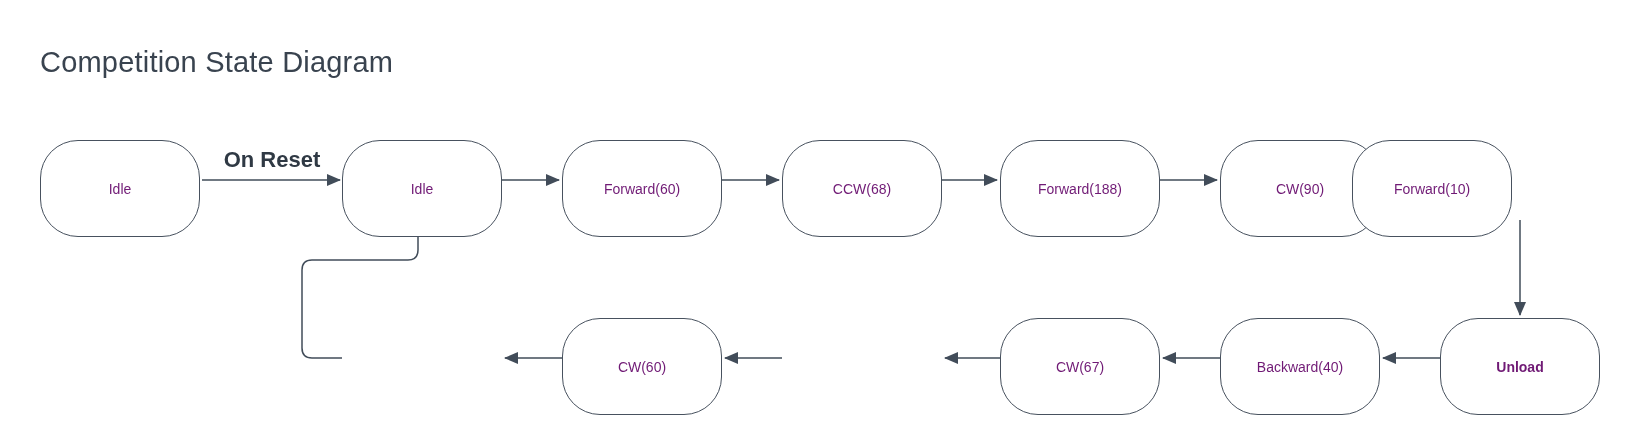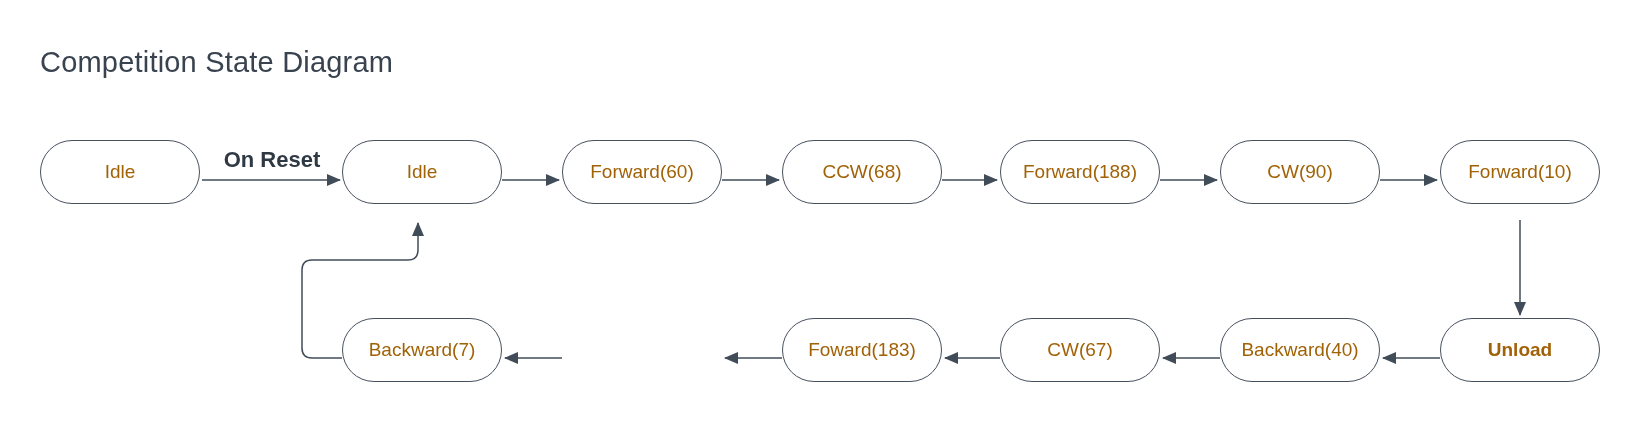--- a/index.html
+++ b/index.html
@@ -30,42 +30,42 @@
     position: absolute;
     left: 0;
     top: 0;
     width: 1640px;
     height: 440px;
   }
 
   .node {
     position: absolute;
     width: 160px;
-    height: 64px;
+    height: 97px;
     background: #ffffff;
     border: 1.5px solid #47515e;
     border-radius: 38px;
     display: flex;
     align-items: center;
     justify-content: center;
-    font-size: 19px;
-    color: #a16207;
+    font-size: 14px;
+    color: #701a75;
     white-space: nowrap;
   }
 
   .row-top    { top: 140px; }
   .row-bottom { top: 318px; }
 
   .n-idle       { left: 40px; }
   .n-load       { left: 342px; }
   .n-forward60  { left: 562px; }
   .n-ccw68      { left: 782px; }
   .n-forward188 { left: 1000px; }
   .n-cw70       { left: 1220px; }
-  .n-forward10  { left: 1440px; }
+  .n-forward10  { left: 1352px; }
   .n-backward7  { left: 342px; }
   .n-cw60       { left: 562px; }
   .n-foward183  { left: 782px; }
   .n-cw67       { left: 1000px; }
   .n-backward55 { left: 1220px; }
   .n-unload     { left: 1440px; font-weight: bold; }
 
   .edge-label {
     position: absolute;
     left: 202px;
@@ -112,16 +112,15 @@
   <div class="node row-top n-load">Idle</div>
   <div class="node row-top n-forward60">Forward(60)</div>
   <div class="node row-top n-ccw68">CCW(68)</div>
   <div class="node row-top n-forward188">Forward(188)</div>
   <div class="node row-top n-cw70">CW(90)</div>
   <div class="node row-top n-forward10">Forward(10)</div>
 
   <div class="node row-bottom n-unload">Unload</div>
   <div class="node row-bottom n-backward55">Backward(40)</div>
   <div class="node row-bottom n-cw67">CW(67)</div>
-  <div class="node row-bottom n-foward183">Foward(183)</div>
-  <div class="node row-bottom n-backward7">Backward(7)</div>
+  <div class="node row-bottom n-cw60">CW(60)</div>
 
 </div>
 
 </body></html>

